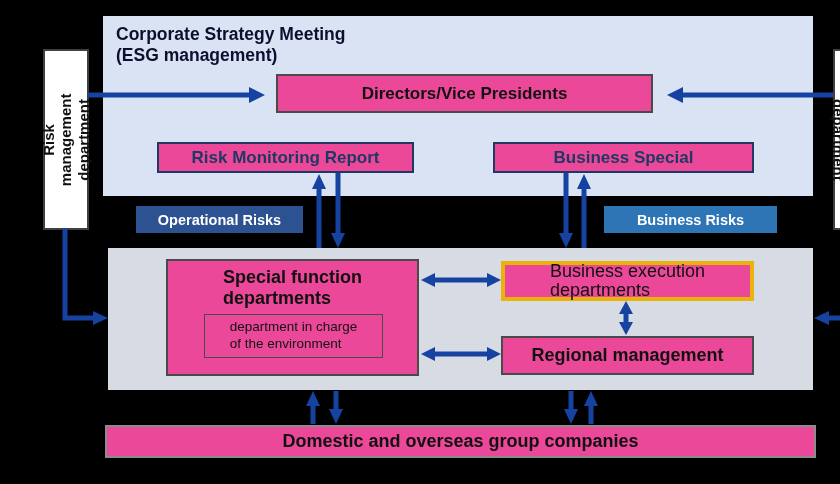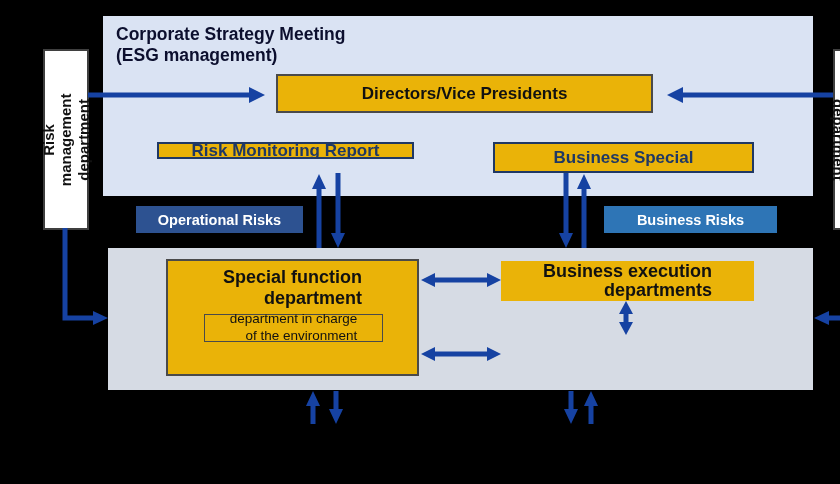--- a/index.html
+++ b/index.html
@@ -19,54 +19,54 @@
     background:var(--color-background,#000);
     font-family:"Liberation Sans",sans-serif;
     overflow:hidden;
     margin-left:41px;
   }
   .panel{position:absolute;}
   .panel.top{left:62px;top:16px;width:710px;height:180px;background:var(--color-top-panel,#dae3f3);}
   .panel.lower{left:67px;top:248px;width:705px;height:142px;background:var(--color-lower-panel,#d6dbe4);}
   .pre{white-space:pre-line;}
   .box{
-    position:absolute;background:#eab308;
+    position:absolute;background:#ec4899;
     display:flex;align-items:center;justify-content:center;
-    text-align:right;color:#111;
+    text-align:left;color:#111;
   }
   .panel-title{
     position:absolute;left:75px;top:24px;width:420px;
     font-size:17.5px;font-weight:bold;line-height:1.22;
     color:var(--color-title-text,#0c0f2e);text-align:left;
   }
   .directors{left:235px;top:74px;width:377px;height:39px;border:2px solid #4a4a4a;font-size:17px;font-weight:bold;}
   .report{border:2px solid var(--color-report-text,#1f3864);color:var(--color-report-text,#1f3864);font-size:17px;font-weight:bold;}
-  .report.risk{left:116px;top:142px;width:257px;height:17px;}
+  .report.risk{left:116px;top:142px;width:257px;height:31px;}
   .report.biz{left:452px;top:142px;width:261px;height:31px;}
   .badge{
     position:absolute;height:27px;top:206px;color:#fff;
     display:flex;align-items:center;justify-content:center;
     font-size:14.5px;font-weight:bold;
   }
   .badge.operational{left:95px;width:167px;background:var(--color-operational-badge,#2d5291);}
   .badge.business{left:563px;width:173px;background:var(--color-business-badge,#2e75b6);}
   .vbox{
     position:absolute;width:46px;background:#fff;border:2px solid #3f3f3f;
     display:flex;align-items:center;justify-content:center;
   }
   .vbox.left{left:2px;top:49px;height:181px;}
   .vbox.right{left:792px;top:49px;height:181px;}
   .vbox .rot{
     width:170px;text-align:center;font-size:15px;font-weight:bold;line-height:1.15;color:#111;
   }
   .vbox.left .rot{transform:rotate(-90deg);}
   .vbox.right .rot{transform:rotate(90deg);}
   .special{left:125px;top:259px;width:253px;height:117px;border:2px solid #4a4a4a;align-items:flex-start;padding-top:6px;font-size:18px;font-weight:bold;line-height:1.18;}
-  .envbox{left:163px;top:314px;width:179px;height:28px;border:1px solid #4a4a4a;font-size:13.5px;font-weight:normal;line-height:1.25;}
-  .bexec{left:460px;top:261px;width:253px;height:40px;border:2px solid #eab308;font-size:18px;font-weight:bold;line-height:1.05;}
+  .envbox{left:163px;top:314px;width:179px;height:44px;border:1px solid #4a4a4a;font-size:13.5px;font-weight:normal;line-height:1.25;}
+  .bexec{left:460px;top:261px;width:253px;height:40px;border:4px solid #eab308;font-size:18px;font-weight:normal;line-height:1.05;}
   .regional{left:460px;top:336px;width:253px;height:39px;border:2px solid #4a4a4a;font-size:18px;font-weight:bold;}
   .bottom{left:64px;top:425px;width:711px;height:33px;border:2px solid #8c8c8c;font-size:18px;font-weight:bold;}
   #arrows{position:absolute;left:0;top:0;width:840px;height:484px;pointer-events:none;}
   .al{stroke:var(--color-arrow,#1642a2);stroke-width:5;fill:none;}
   .ah{fill:var(--color-arrow,#1642a2);stroke:none;}
 </style>
 </head>
 <body>
 
 <div id="canvas">
@@ -102,34 +102,40 @@
   <div class="badge business">
     <span>Business Risks</span>
   </div>
 
   <div class="badge operational">
     <span>Operational Risks</span>
   </div>
 
   <div class="box special pre">
     <span class="pre">Special function
-department</span>
+departments</span>
   </div>
 
   <div class="box envbox">
     <span class="pre">department in charge
 of the environment</span>
   </div>
 
   <div class="box bexec">
     <span class="pre">Business execution
 departments</span>
   </div>
 
-
+  <div class="box regional">
+    <span>Regional management</span>
+  </div>
+
+  <div class="box bottom">
+    <span>Domestic and overseas group companies</span>
+  </div>
 
   <svg id="arrows" viewBox="0 0 840 484" xmlns="http://www.w3.org/2000/svg">
 
     <g>
       <line class="al" x1="47" y1="95" x2="209" y2="95"></line>
       <polygon class="ah" points="208,87 208,103 224,95"></polygon>
     </g>
 
     <g>
       <line class="al" x1="792" y1="95" x2="641" y2="95"></line>

